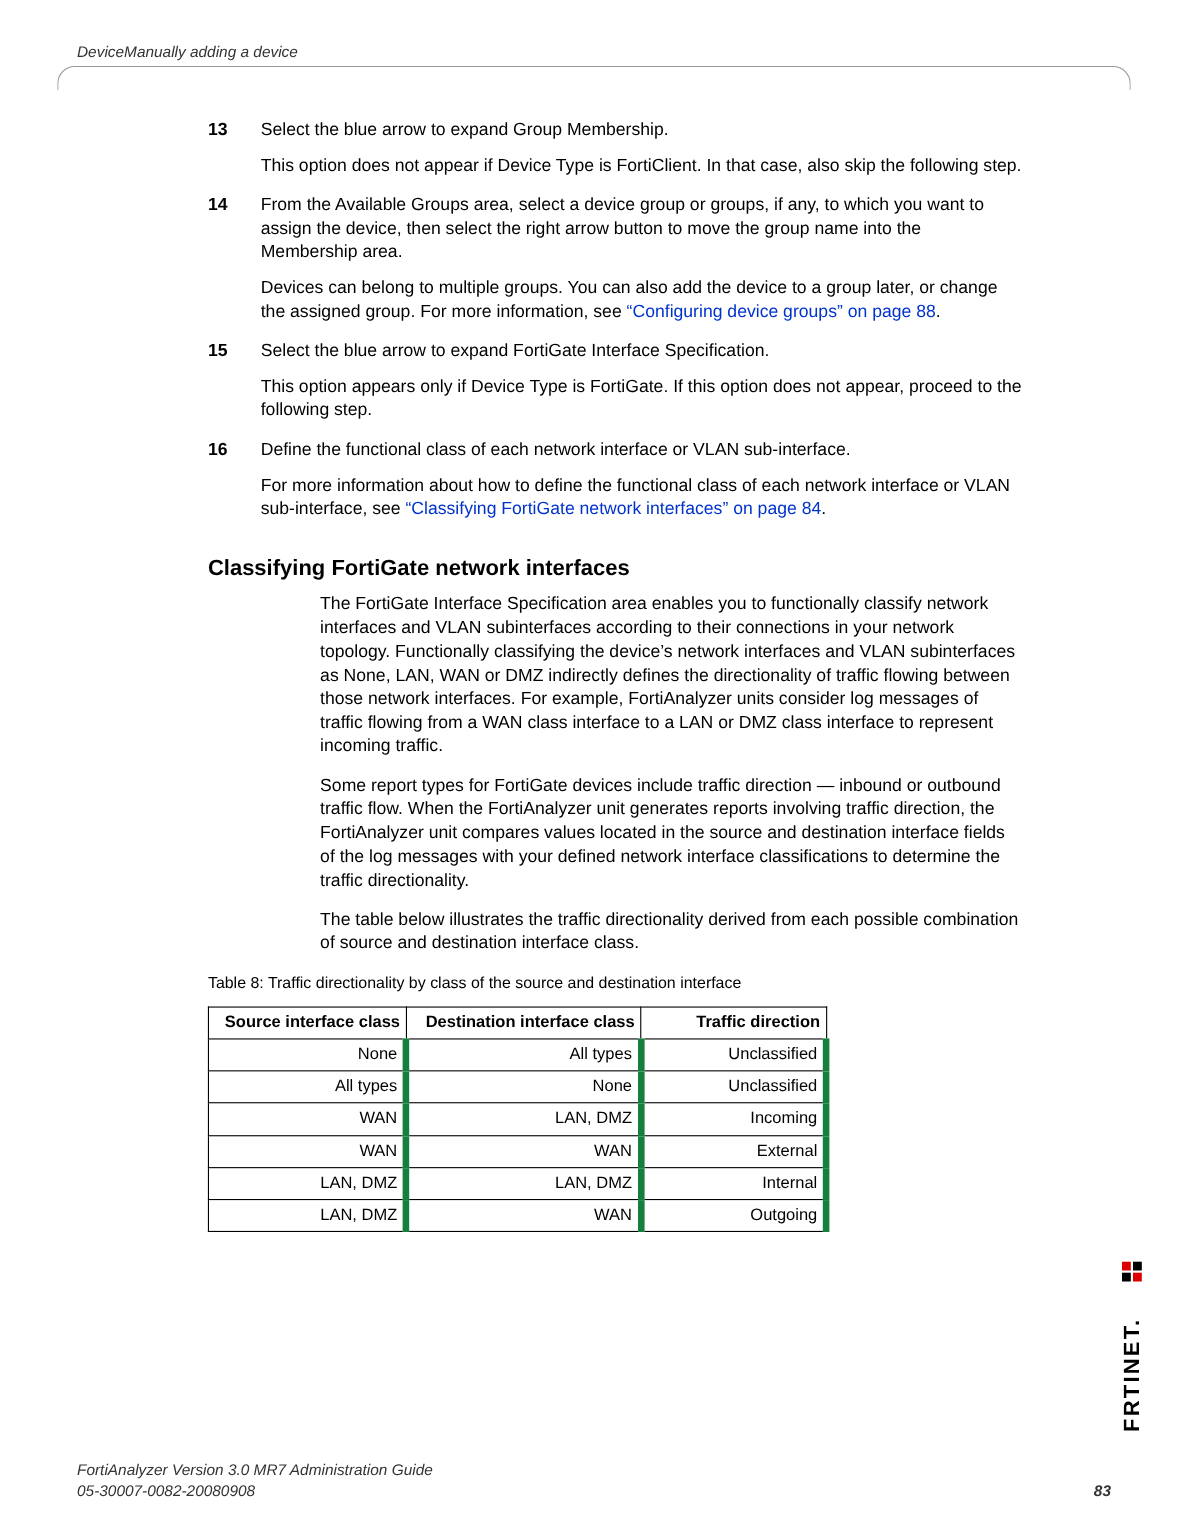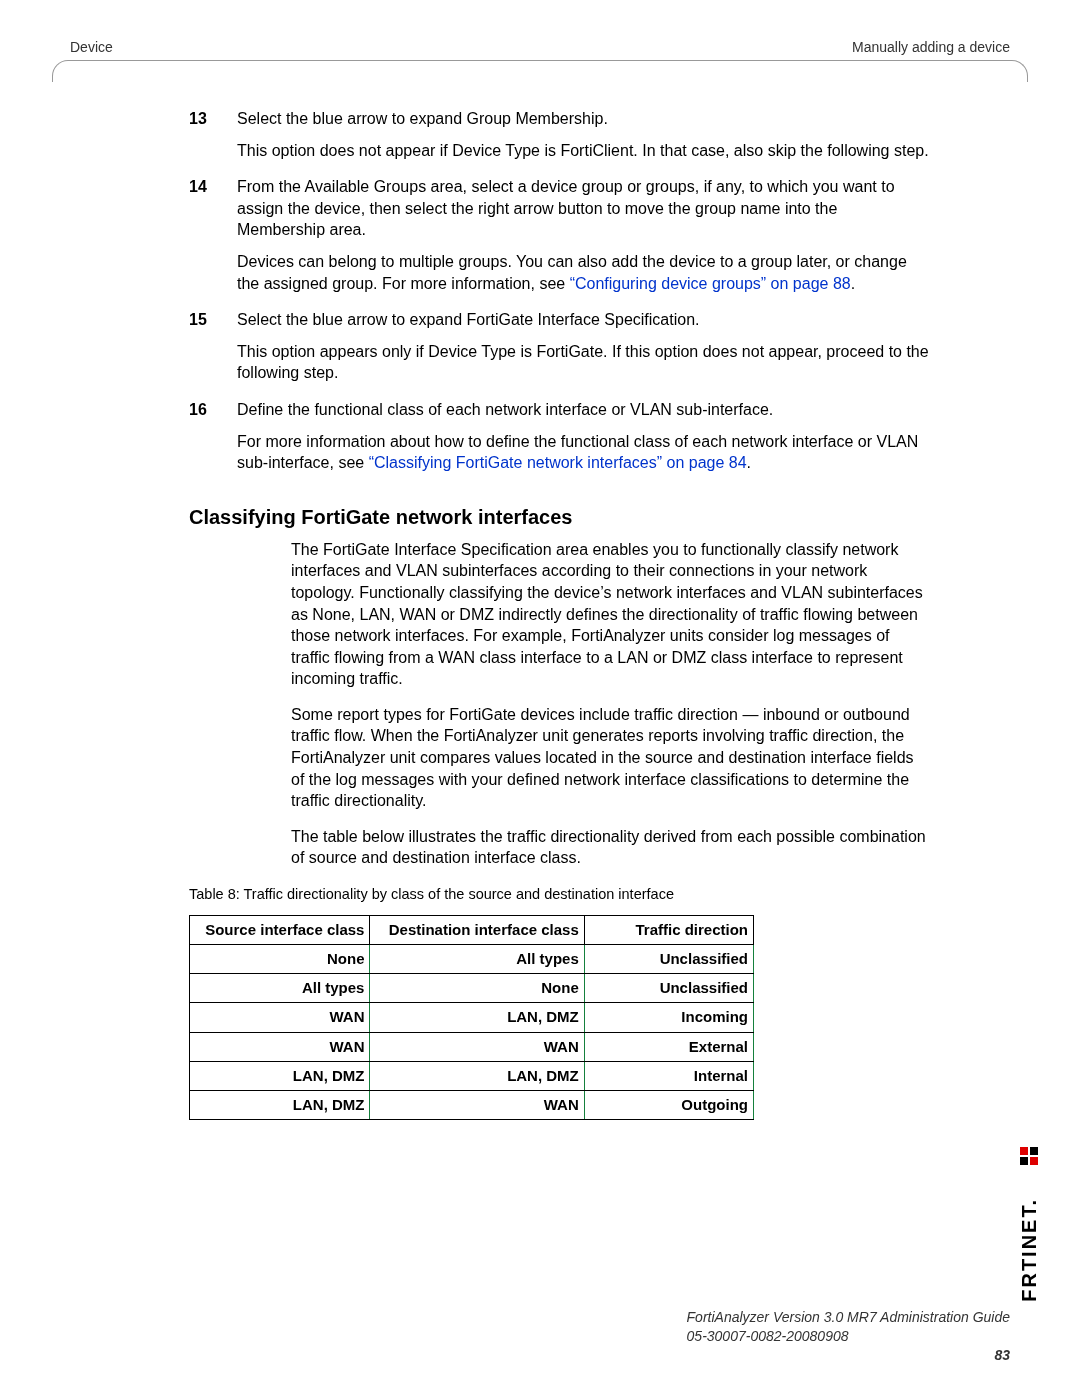--- a/index.html
+++ b/index.html
@@ -9,22 +9,22 @@
       color:#000;
       background-color:#fff;
       width:1080px;
       height:1397px;
       position:relative;
       line-height:1.35;
     }
     .page-header {
       position:absolute;
       top:38px; left:70px; right:70px;
-      display:flex; justify-content:space-between;
-      font-size:14px; color:#333;
+      display:flex; 
+      font-style:italic; font-size:14px; color:#333;
     }
     .header-divider {
       position:absolute;
       top:60px; left:52px; right:52px;
       height:22px;
       border-top:1px solid #999;
       border-left:1px solid #999;
       border-right:1px solid #999;
       border-top-left-radius:16px;
       border-top-right-radius:16px;
@@ -40,28 +40,28 @@
     .section-body { margin-left:102px; margin-bottom:14px; }
     .section-body p { margin-bottom:14px; }
     .table-caption { font-weight:normal; font-size:14.5px; margin:16px 0 10px 0; }
     .table-wrap { margin-left:0px; width:632px; }
     table { border-collapse:collapse; width:565px; font-size:15px; }
     th, td { text-align:right; padding:4px 5px; border-top:1px solid #000; border-bottom:1px solid #000; }
     th { font-weight:bold; }
     th:nth-child(1), td:nth-child(1) { width:32%; }
     th:nth-child(2), td:nth-child(2) { width:38%; }
     th:nth-child(3), td:nth-child(3) { width:30%; }
-    td { border-left:1px solid #000; border-right:1px solid #15803d;font-weight:bold; }
+    td { border-left:1px solid #000; border-right:6px solid #15803d; }
     th { border-left:1px solid #000; border-right:1px solid #000; }
     .page-footer {
       position:absolute;
       bottom:32px;
       left:70px; right:70px;
       font-style:italic; font-size:14px; color:#333;
-      display:flex; justify-content:space-between; align-items:flex-end;flex-direction:column;
+      display:flex; justify-content:space-between; align-items:flex-end;
     }
     .page-num { font-style:italic; font-weight:bold; }
     .brand-vertical {
       position:absolute;
       right:40px;
       bottom:95px;
       width:22px; height:200px;
       display:flex; flex-direction:column; align-items:center; justify-content:flex-end;
       font-weight:900; font-family:Arial, sans-serif;
       color:#000;

